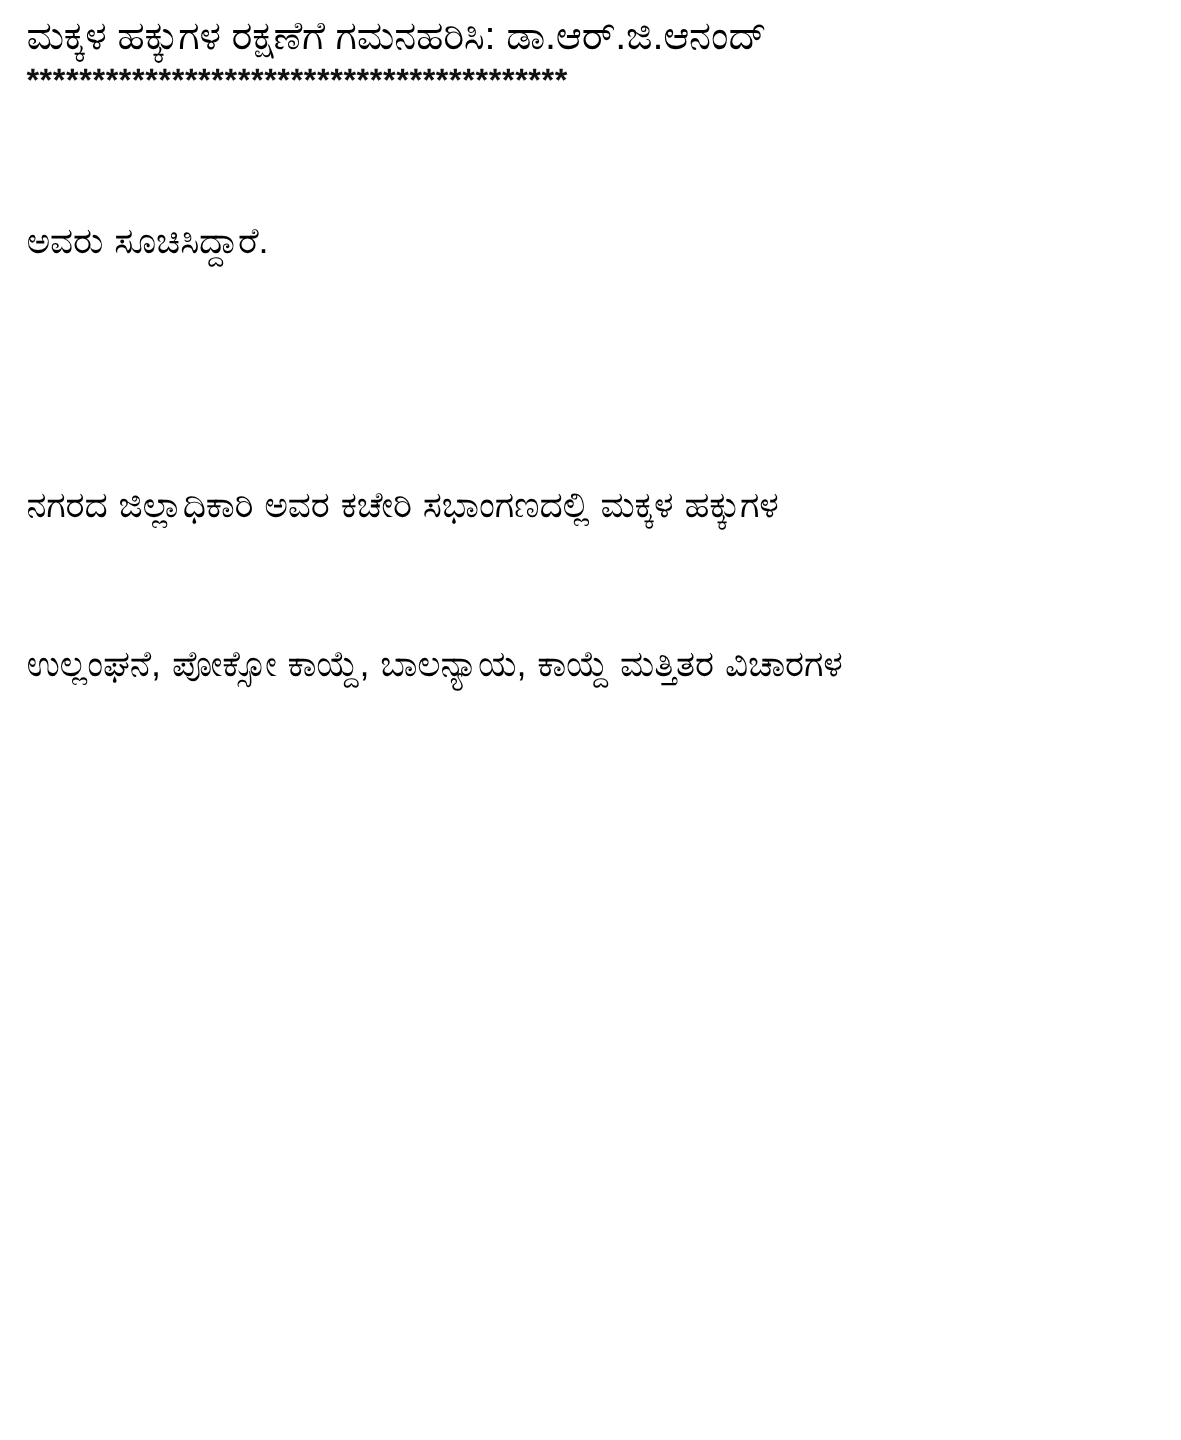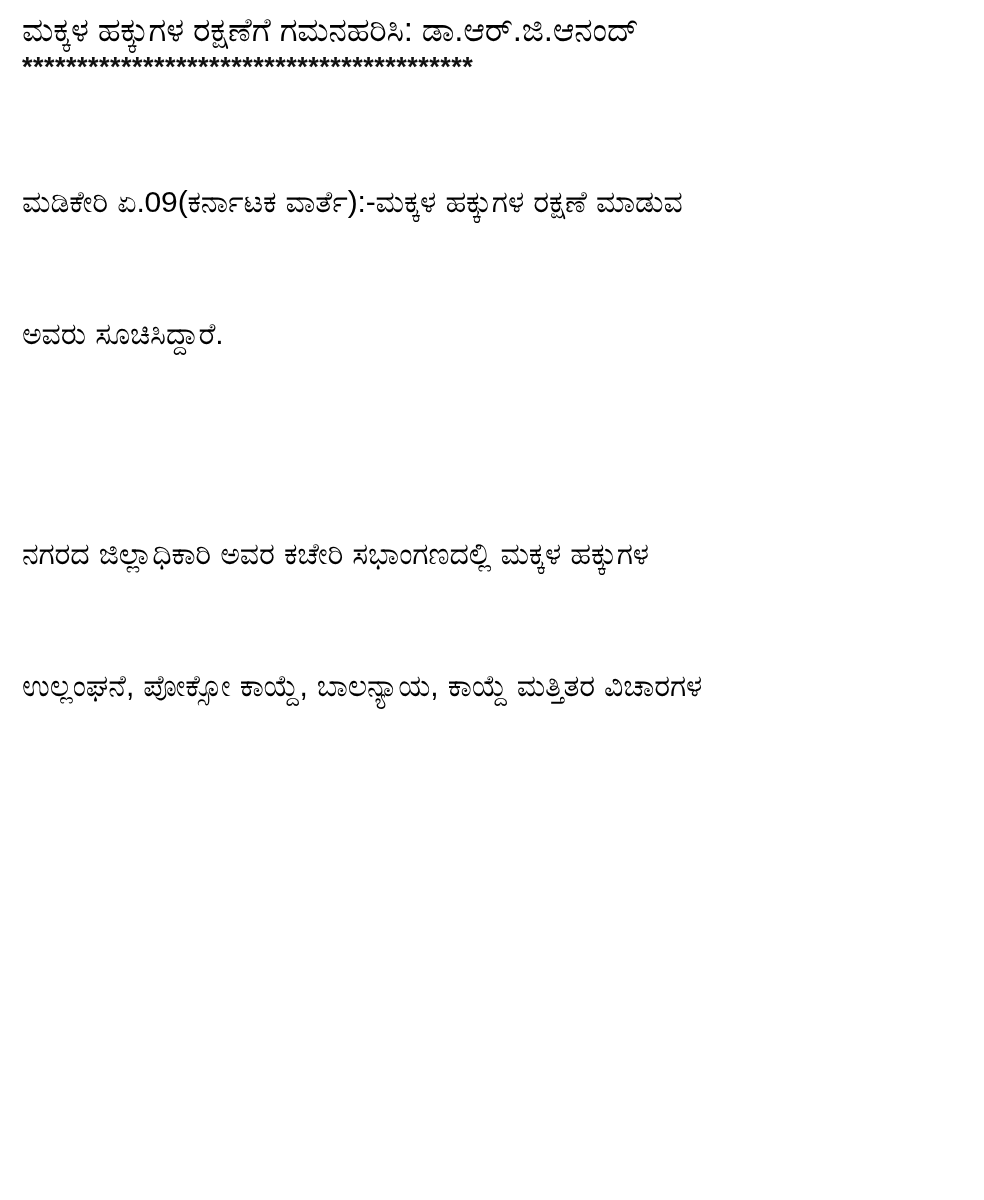--- a/index.html
+++ b/index.html
@@ -77,21 +77,20 @@
 <body>
 
 <div class="page">
 
   <h1 class="headline">ಮಕ್ಕಳ ಹಕ್ಕುಗಳ ರಕ್ಷಣೆಗೆ ಗಮನಹರಿಸಿ: ಡಾ.ಆರ್.ಜಿ.ಆನಂದ್</h1>
 
   <div class="separator">*****************************************</div>
 
   <div class="body-block">
     <p class="para">
-      <span class="ln">ಮಡಿಕೇರಿ ಏ.09(ಕರ್ನಾಟಕ ವಾರ್ತೆ):-ಮಕ್ಕಳ ಹಕ್ಕುಗಳ ರಕ್ಷಣೆ ಮಾಡುವ</span>
       <span class="ln">ಅವರು ಸೂಚಿಸಿದ್ದಾರೆ.</span>
     </p>
 
     <p class="para">
       <span class="ln">ನಗರದ ಜಿಲ್ಲಾಧಿಕಾರಿ ಅವರ ಕಚೇರಿ ಸಭಾಂಗಣದಲ್ಲಿ ಮಕ್ಕಳ ಹಕ್ಕುಗಳ</span>
       <span class="ln">ಉಲ್ಲಂಘನೆ, ಪೋಕ್ಸೋ ಕಾಯ್ದೆ, ಬಾಲನ್ಯಾಯ, ಕಾಯ್ದೆ ಮತ್ತಿತರ ವಿಚಾರಗಳ</span>
       
     </p>
 
   </div>

